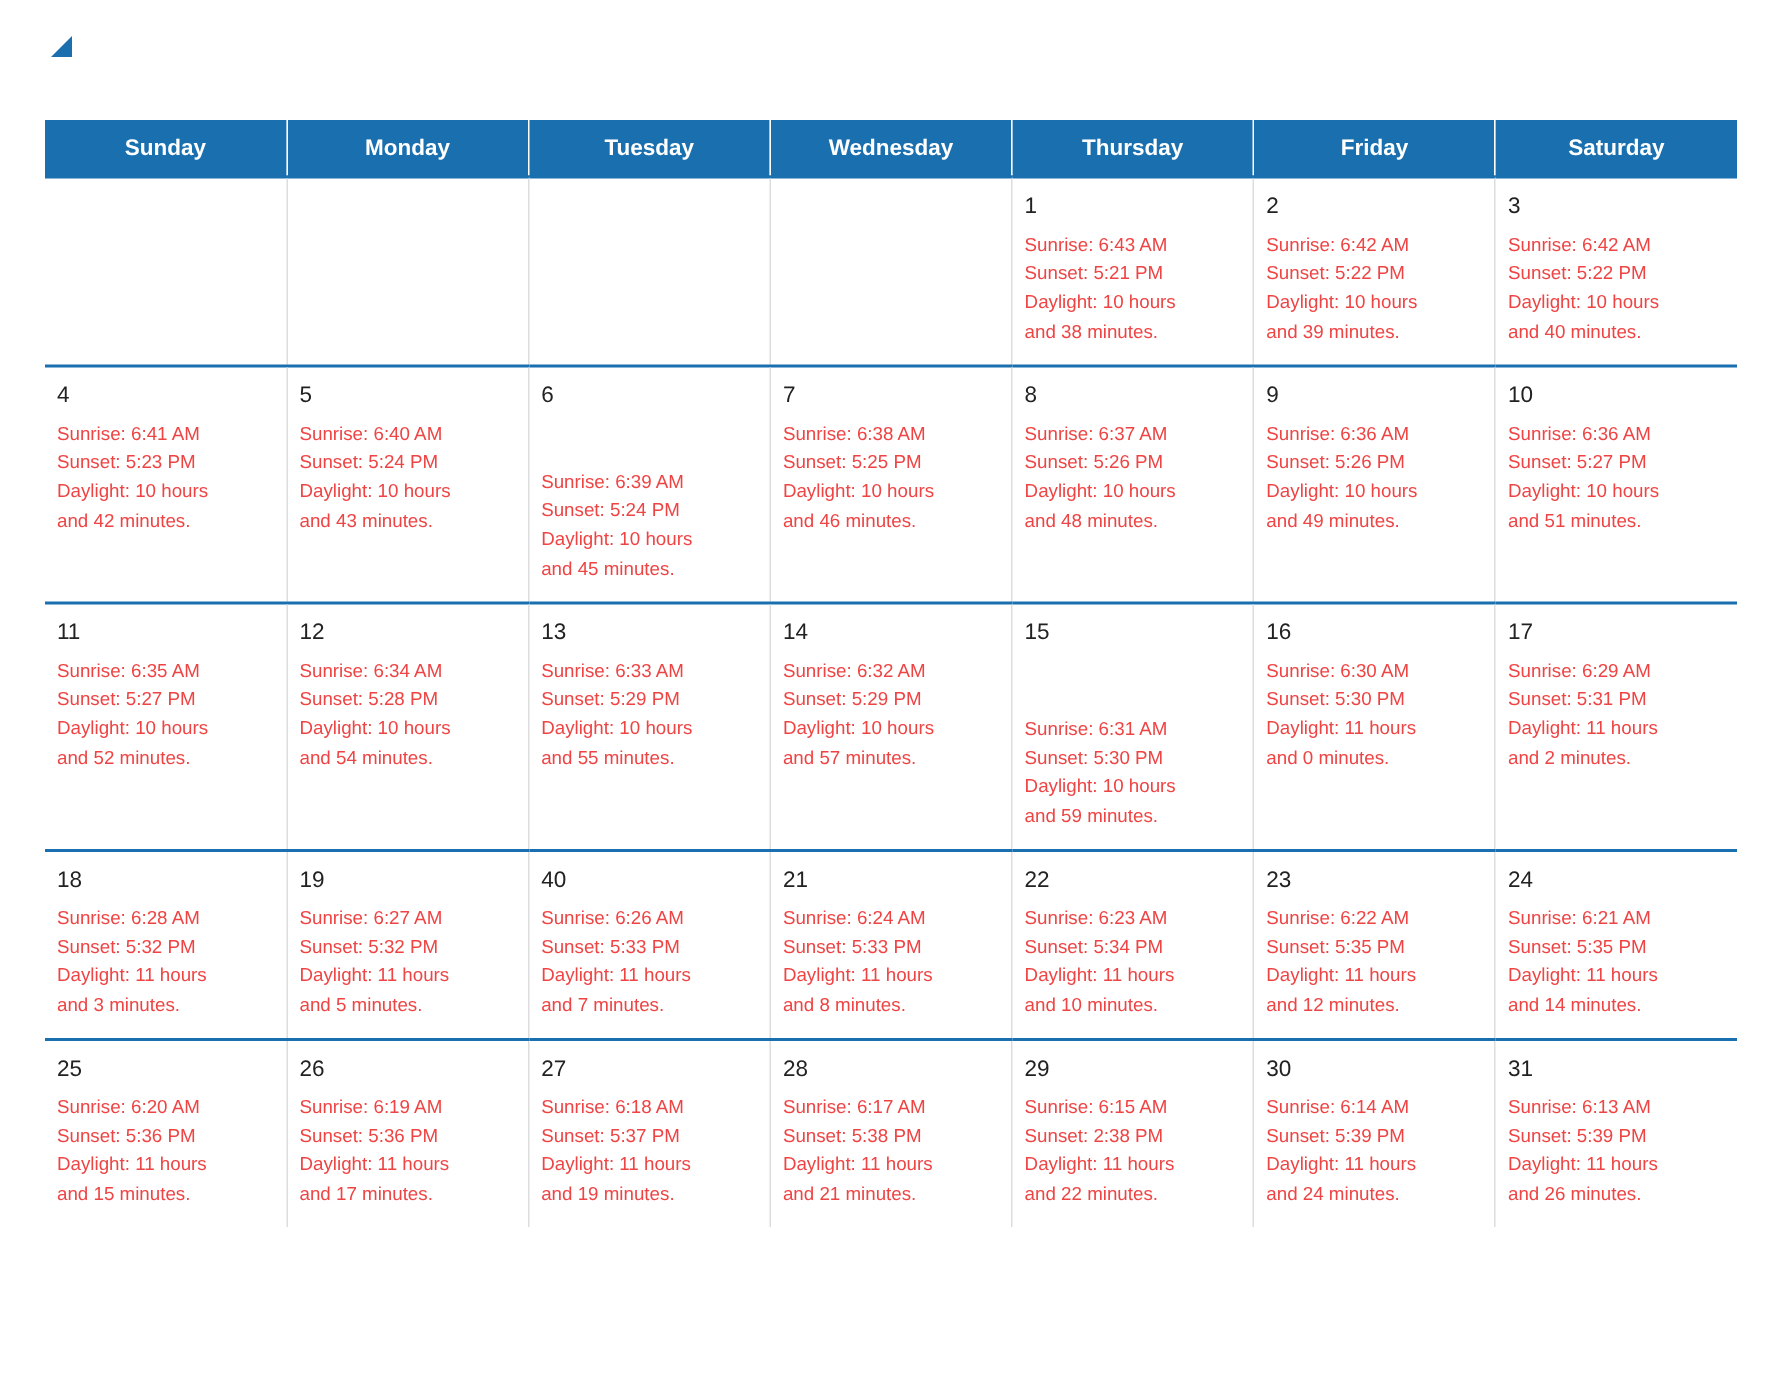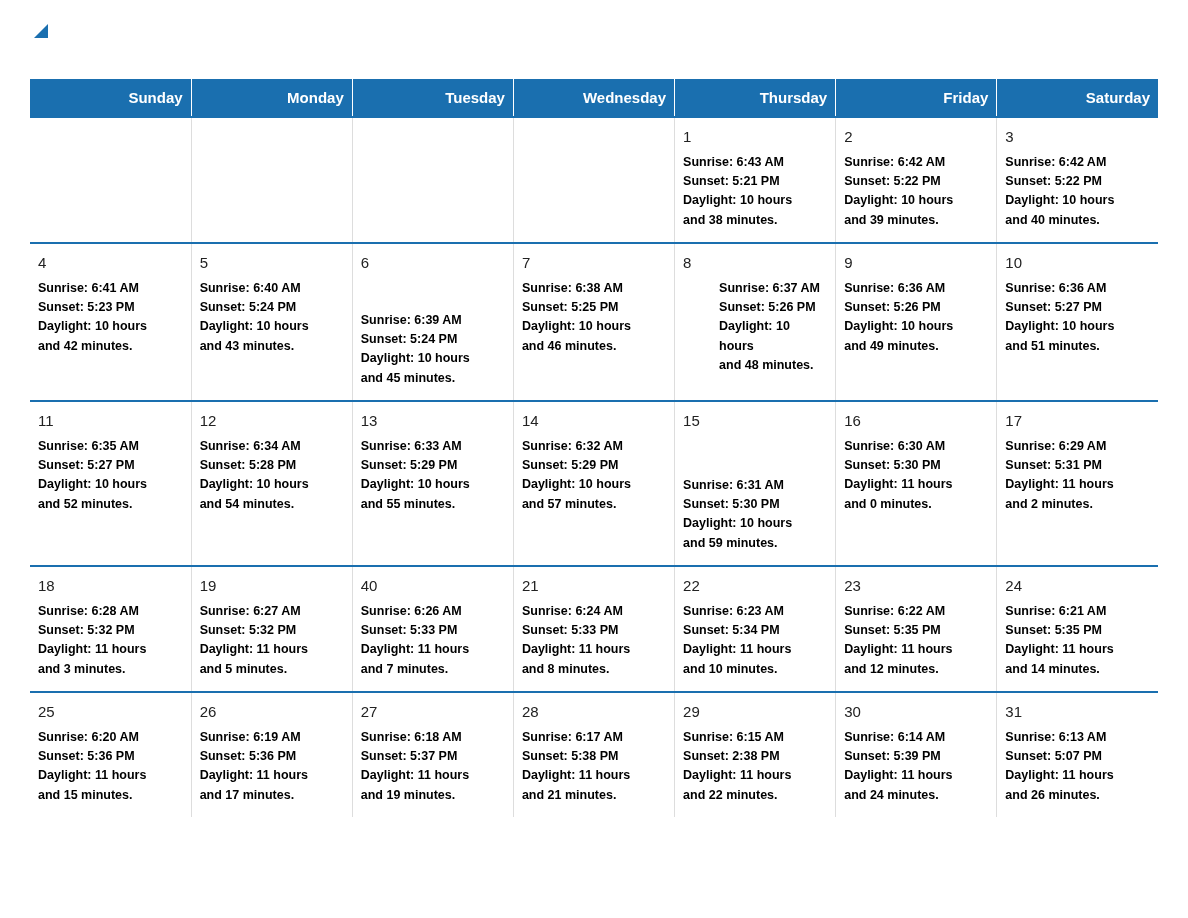--- a/index.html
+++ b/index.html
@@ -36,21 +36,21 @@
     }
     .calendar {
       width: 100%;
       border-collapse: collapse;
       margin-top: 10px;
     }
     .calendar thead th {
       background-color: #1a6faf;
       color: #fff;
       padding: 10px 8px;
-      text-align: right;
+      text-align: center;
       font-size: 15px;
       border-right: 1px solid #fff;
     }
     .calendar thead th:last-child {
       border-right: none;
     }
     .calendar tbody td {
       vertical-align: top;
       padding: 8px 8px 12px 8px;
       border-top: 2px solid #1a6faf;
@@ -67,24 +67,23 @@
       border-bottom: none;
     }
     .day-number {
       font-size: 15px;
       font-weight: normal;
       color: #222;
       display: block;
       margin-bottom: 4px;
     }
     .day-info {
-      color: #000000;
+      color: #ef4444;
       font-size: 12.5px;
       line-height: 1.55;
-      font-weight: bold;
     }
     .logo-row {
       display: flex;
       align-items: center;
     }
     .logo-general {
       font-size: 26px;
       font-weight: bold;
       color: #333;
       font-family: Arial, sans-serif;
@@ -193,21 +192,21 @@
         </td>
         <td>
           <span class="day-number">7</span>
           <div class="day-info" style="white-space: pre-line;">Sunrise: 6:38 AM
 Sunset: 5:25 PM
 Daylight: 10 hours
 and 46 minutes.</div>
         </td>
         <td>
           <span class="day-number">8</span>
-          <div class="day-info" style="white-space: pre-line; margin-left: 36px;">Sunrise: 6:37 AM
+          <div class="day-info" style="white-space: pre-line;">Sunrise: 6:37 AM
 Sunset: 5:26 PM
 Daylight: 10 hours
 and 48 minutes.</div>
         </td>
         <td>
           <span class="day-number">9</span>
           <div class="day-info" style="white-space: pre-line;">Sunrise: 6:36 AM
 Sunset: 5:26 PM
 Daylight: 10 hours
 and 49 minutes.</div>
@@ -361,19 +360,19 @@
         <td>
           <span class="day-number">30</span>
           <div class="day-info" style="white-space: pre-line;">Sunrise: 6:14 AM
 Sunset: 5:39 PM
 Daylight: 11 hours
 and 24 minutes.</div>
         </td>
         <td>
           <span class="day-number">31</span>
           <div class="day-info" style="white-space: pre-line;">Sunrise: 6:13 AM
-Sunset: 5:07 PM
+Sunset: 5:39 PM
 Daylight: 11 hours
 and 26 minutes.</div>
         </td>
       </tr>
     </tbody>
 </table>
 
 </body></html>

